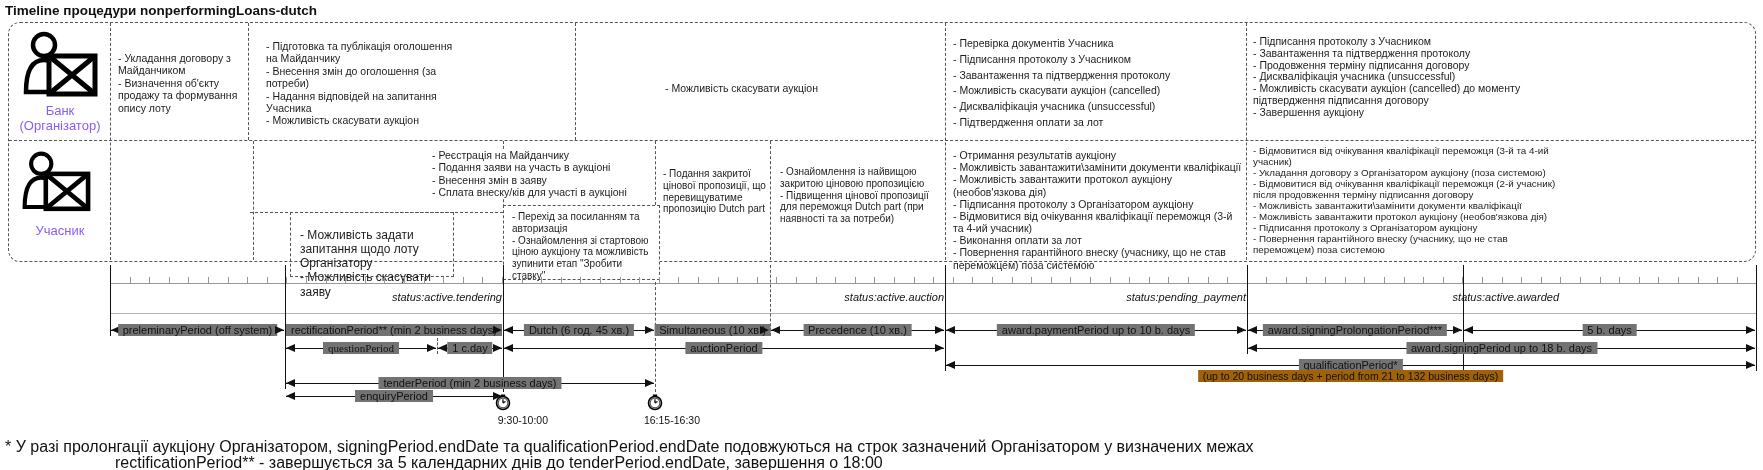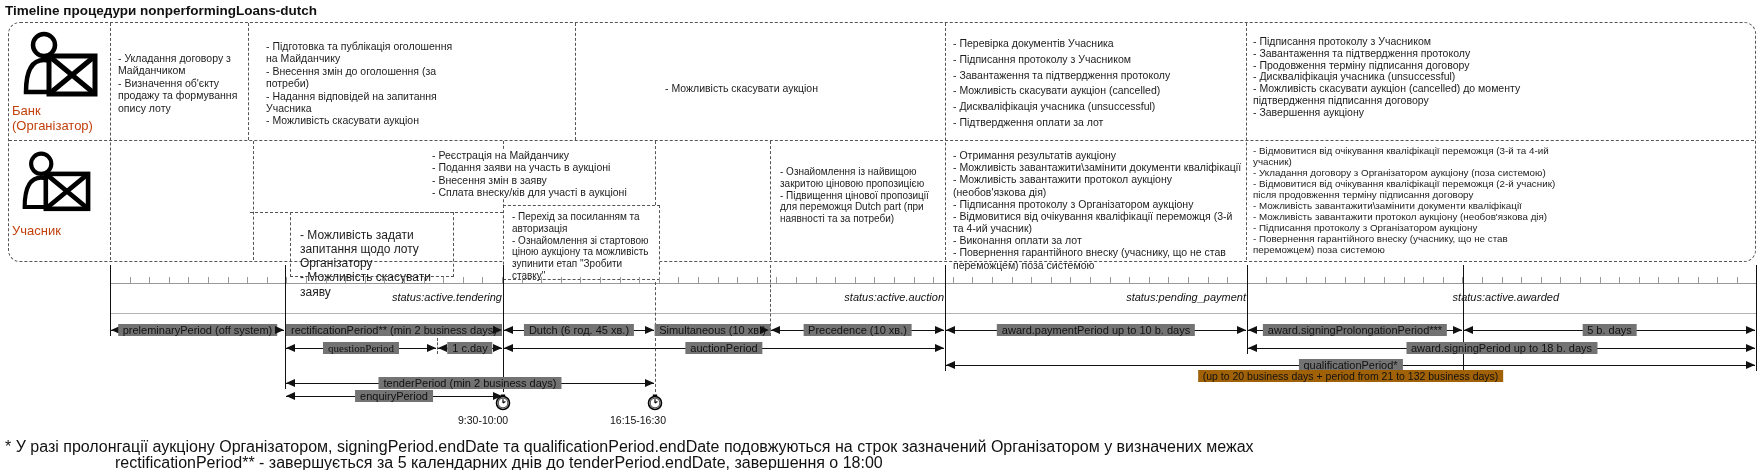--- a/index.html
+++ b/index.html
@@ -9,37 +9,37 @@
   .title{font-size:13.5px;font-weight:bold;white-space:nowrap;}
   
   .frame{border:1.4px dashed #555;border-radius:12px;}
   .hdash{border-top:1.2px dashed #555;height:0;}
   .vdash{border-left:1.2px dashed #555;width:0;}
   .vsolid{border-left:1.2px solid #111;width:0;}
   .dbox{border:1.1px dashed #555;background:transparent;}
   
   .blk{font-size:10.5px;line-height:1.18;color:#1c1c1c;}
   .blk .li{margin:0;}
-  .lane-label{font-size:13px;text-align:left;color:#c2410c;line-height:1.15;}
+  .lane-label{font-size:13px;text-align:center;color:#8b5cf6;line-height:1.15;}
   
   .ruler{height:6px;border-bottom:1px solid #999;
     background:repeating-linear-gradient(to right,#999 0,#999 1px,transparent 1px,transparent 19.6px);}
   .grayline{border-top:1px solid #b3b3b3;height:0;}
   .status{font-size:11px;font-style:italic;text-align:right;white-space:nowrap;color:#111;}
   
   .arr{height:0;border-top:1.2px solid #111;}
   .arr::before{content:'';position:absolute;left:0;top:-5px;width:0;height:0;
     border-top:4.5px solid transparent;border-bottom:4.5px solid transparent;border-right:9px solid #111;}
   .arr::after{content:'';position:absolute;right:0;top:-5px;width:0;height:0;
     border-top:4.5px solid transparent;border-bottom:4.5px solid transparent;border-left:9px solid #111;}
   .arr .lbl{position:absolute;left:50%;top:-1px;transform:translate(-50%,-50%);
     background:#737373;padding:0 5px;font-size:11px;white-space:nowrap;}
   .arr .lbl2{position:absolute;left:50%;top:4px;transform:translateX(-50%);
     background:#a16207;padding:0 5px;font-size:10.5px;white-space:nowrap;}
-  .clocktime{font-size:10.5px;text-align:left;white-space:nowrap;}
+  .clocktime{font-size:10.5px;text-align:right;white-space:nowrap;}
   .footnote{font-size:16px;white-space:nowrap;color:#111;}
 </style>
 </head>
 <body>
 
 <div class="stage">
 
   <div class="abs title" style="left:5px;top:3px;">Timeline процедури nonperformingLoans-dutch</div>
 
   <div class="abs frame" style="left:8px;top:22px;width:1746px;height:238px;"></div>
@@ -119,20 +119,23 @@
       <div class="li">- Можливість задати запитання щодо лоту Організатору</div>
       <div class="li">- Можливість скасувати заяву</div>
     </div>
 
   <div class="abs dbox" style="left:503px;top:205px;width:155px;height:73px;background:#fff;"></div>
   <div class="abs blk" style="left:512px;top:211px;width:141px;font-size:10px;">
       <div class="li">- Перехід за посиланням та авторизація</div>
       <div class="li">- Ознайомлення зі стартовою ціною аукціону та можливість зупинити етап "Зробити ставку"</div>
     </div>
 
+  <div class="abs blk" style="left:663px;top:168px;width:105px;font-size:10px;">
+      <div class="li">- Подання закритої цінової пропозиції, що перевищуватиме пропозицію Dutch part</div>
+    </div>
   <div class="abs blk" style="left:780px;top:166px;width:153px;font-size:10px;">
       <div class="li">- Ознайомлення із найвищою закритою ціновою пропозицією</div>
       <div class="li">- Підвищення цінової пропозиції для переможця Dutch part (при наявності та за потреби)</div>
     </div>
   <div class="abs blk" style="left:953px;top:149px;width:290px;line-height:1.16;">
       <div class="li">- Отримання результатів аукціону</div>
       <div class="li">- Можливість завантажити\замінити документи кваліфікації</div>
       <div class="li">- Можливість завантажити протокол аукціону (необов'язкова дія)</div>
       <div class="li">- Підписання протоколу з Організатором аукціону</div>
       <div class="li">- Відмовитися від очікування кваліфікації переможця (3-й та 4-ий учасник)</div>

